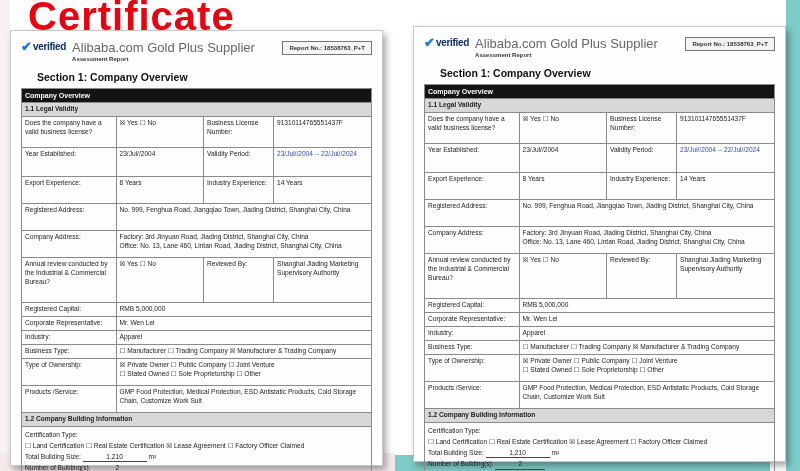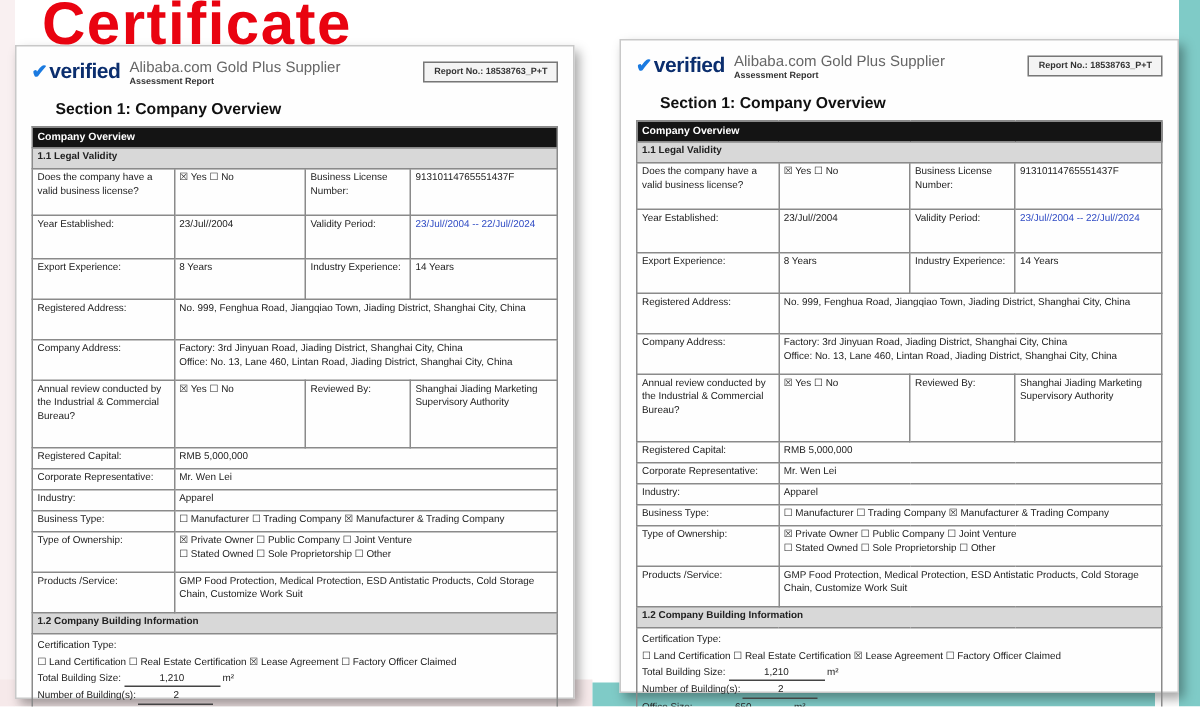--- a/index.html
+++ b/index.html
@@ -24,23 +24,23 @@
     position:absolute;width:373px;height:436px;background:#fefefe;
     border:1px solid #c8c8c8;box-shadow:3px 4px 7px rgba(0,0,0,0.35);
     padding:8px 10px;box-sizing:border-box;z-index:2;
   }
   .page.left{left:10px;top:30px;}
   .page.right{left:413px;top:26px;}
 
   .doc-header{display:flex;align-items:flex-start;}
   .logo{display:flex;align-items:center;white-space:nowrap;}
   .logo .check{color:#1a7ae0;font-size:13px;font-weight:bold;margin-right:1px;}
-  .logo .brand{color:#0b2e6e;font-size:14px;font-weight:bold;letter-spacing:-0.3px;}
+  .logo .brand{color:#0b2e6e;font-size:10px;font-weight:bold;letter-spacing:-0.3px;}
   .head-text{margin-left:6px;padding-top:1px;}
-  .head-title{font-size:10px;color:#666;}
+  .head-title{font-size:13px;color:#666;}
   .head-sub{font-size:6px;color:#333;font-weight:bold;margin-top:1px;}
   .report-box{
     margin-left:auto;border:1px solid #777;background:#f4f4f4;
     font-size:6px;font-weight:bold;color:#333;padding:3px 6px;margin-top:2px;
   }
 
   .section-title{font-size:10.5px;font-weight:bold;color:#101010;margin:9px 0 5px 16px;}
 
   table.doc-table{width:100%;border-collapse:collapse;font-size:6.6px;color:#222;line-height:1.35;table-layout:fixed;}
   table.doc-table td{border:1px solid #8a8a8a;padding:2px 3px;vertical-align:top;word-wrap:break-word;}

